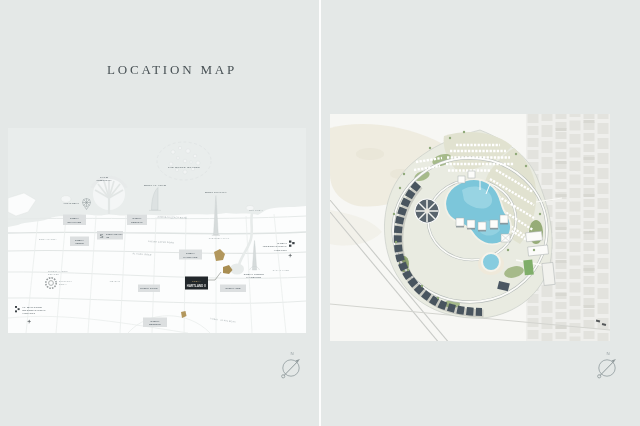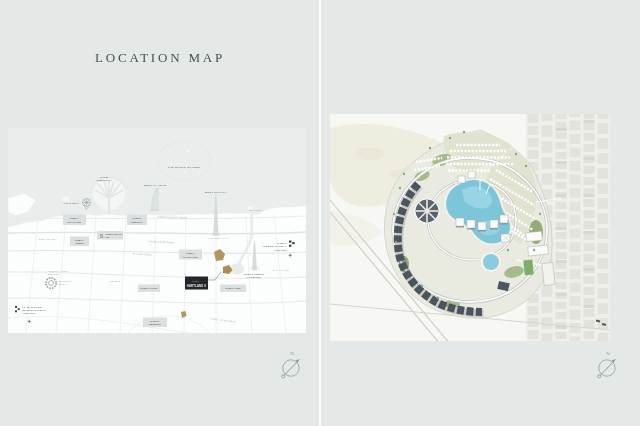--- a/index.html
+++ b/index.html
@@ -2,21 +2,21 @@
 <html><head>
 <meta charset="utf-8">
 <style>
   html,body{margin:0;padding:0;background:#e4e8e7;}
   .page{position:relative;width:640px;height:426px;background:#e4e8e7;overflow:hidden;
         font-family:"Liberation Sans",sans-serif;}
   .panel{position:absolute;top:0;width:320px;height:426px;}
   .panel.left{left:0;}
   .panel.right{left:320px;}
   .divider{position:absolute;left:319px;top:0;width:2px;height:426px;background:#fdfdfd;}
-  .panel h2{position:absolute;top:50px;left:0;width:100%;margin:0;text-align:center;
+  .panel h2{position:absolute;top:50px;left:0;width:100%;margin:12px;text-align:center;
             font-family:"Liberation Serif",serif;font-weight:400;font-size:13px;
             letter-spacing:2.8px;color:#475054;}
   .map-card{position:absolute;left:8px;top:128px;width:298px;height:205px;background:#fcfdfd;}
   .plan-card{position:absolute;left:10px;top:114px;width:280px;height:227px;background:#f7f7f4;}
   .compass{position:absolute;top:349px;width:26px;height:34px;}
   .panel.left .compass{left:278px;}
   .panel.right .compass{left:274px;}
   svg{display:block;}
   svg text{font-family:"Liberation Sans",sans-serif;}
   .lm-label{fill:#6b7579;font-size:2.5px;font-weight:600;letter-spacing:.3px;}

